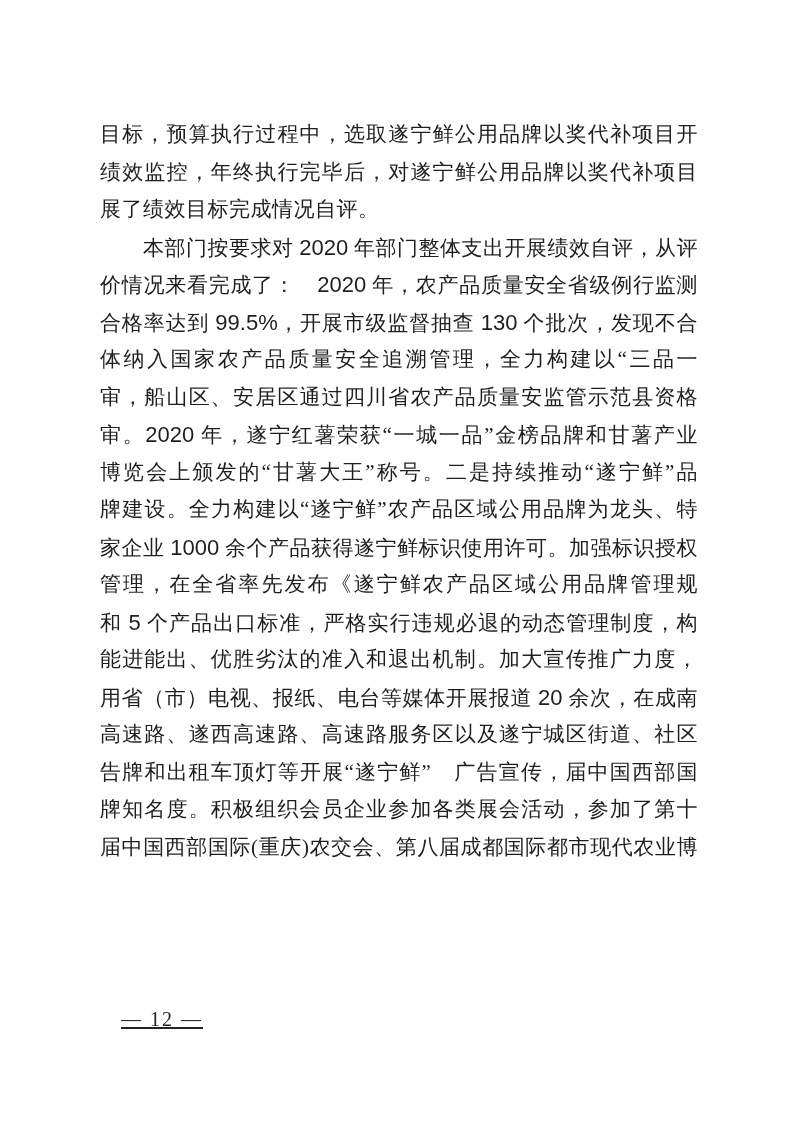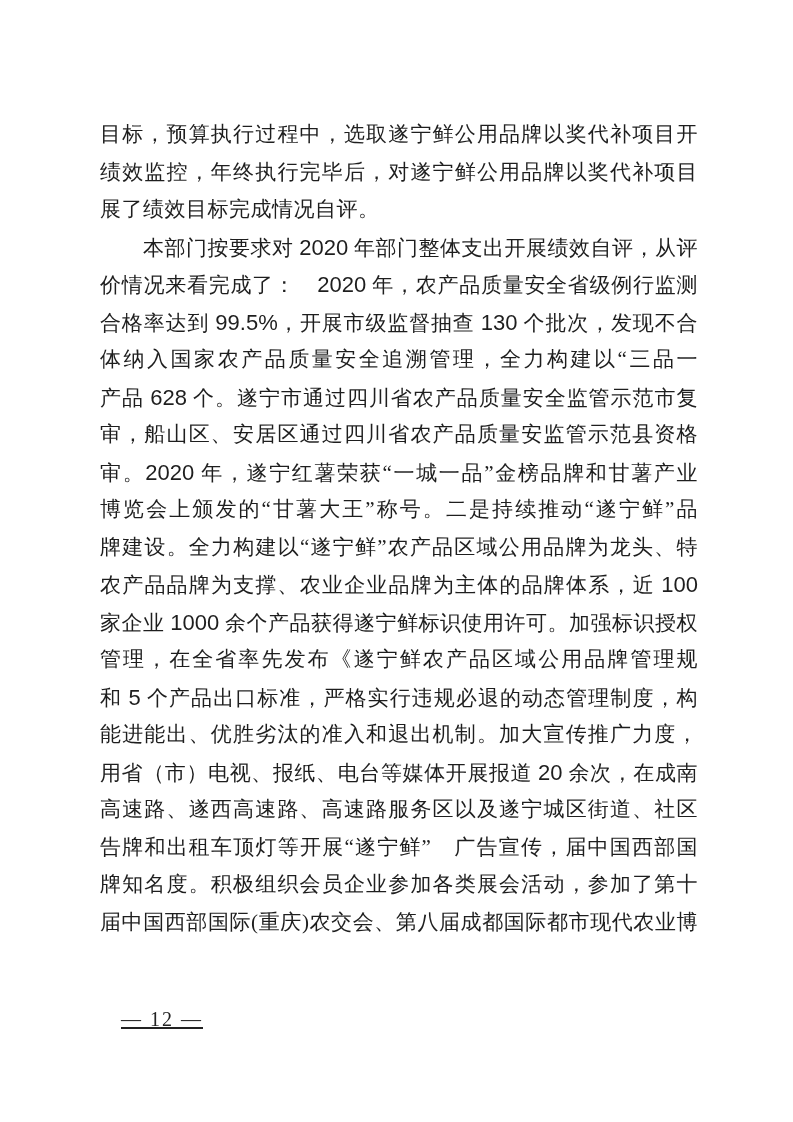--- a/index.html
+++ b/index.html
@@ -60,26 +60,24 @@
 
 <div class="page">
   <div class="text-block" id="text-block">
       <div class="line">目标，预算执行过程中，选取遂宁鲜公用品牌以奖代补项目开展</div>
       <div class="line">绩效监控，年终执行完毕后，对遂宁鲜公用品牌以奖代补项目开</div>
       <div class="line para-end">展了绩效目标完成情况自评。</div>
       <div class="line">　　本部门按要求对 <span class="num">2020</span> 年部门整体支出开展绩效自评，从评</div>
       <div class="line">价情况来看完成了：　<span class="num">2020</span> 年，农产品质量安全省级例行监测</div>
       <div class="line">合格率达到 <span class="num">99.5%</span>，开展市级监督抽查 <span class="num">130</span> 个批次，发现不合</div>
       <div class="line">体纳入国家农产品质量安全追溯管理，全力构建以“三品一标”农</div>
-      <div class="line">产品 <span class="num">628</span> 个。遂宁市通过四川省农产品质量安全监管示范市复</div>
       <div class="line">审，船山区、安居区通过四川省农产品质量安监管示范县资格复</div>
       <div class="line">审。<span class="num">2020</span> 年，遂宁红薯荣获“一城一品”金榜品牌和甘薯产业</div>
       <div class="line">博览会上颁发的“甘薯大王”称号。二是持续推动“遂宁鲜”品</div>
       <div class="line">牌建设。全力构建以“遂宁鲜”农产品区域公用品牌为龙头、特色</div>
-      <div class="line">农产品品牌为支撑、农业企业品牌为主体的品牌体系，近 <span class="num">100</span></div>
       <div class="line">家企业 <span class="num">1000</span> 余个产品获得遂宁鲜标识使用许可。加强标识授权</div>
       <div class="line">管理，在全省率先发布《遂宁鲜农产品区域公用品牌管理规范》</div>
       <div class="line">和 <span class="num">5</span> 个产品出口标准，严格实行违规必退的动态管理制度，构建</div>
       <div class="line">能进能出、优胜劣汰的准入和退出机制。加大宣传推广力度，利</div>
       <div class="line">用省（市）电视、报纸、电台等媒体开展报道 <span class="num">20</span> 余次，在成南</div>
       <div class="line">高速路、遂西高速路、高速路服务区以及遂宁城区街道、社区广</div>
       <div class="line">告牌和出租车顶灯等开展“遂宁鲜”　广告宣传，届中国西部国际</div>
       <div class="line">牌知名度。积极组织会员企业参加各类展会活动，参加了第十九</div>
       <div class="line">届中国西部国际(重庆)农交会、第八届成都国际都市现代农业博</div>
     </div>

